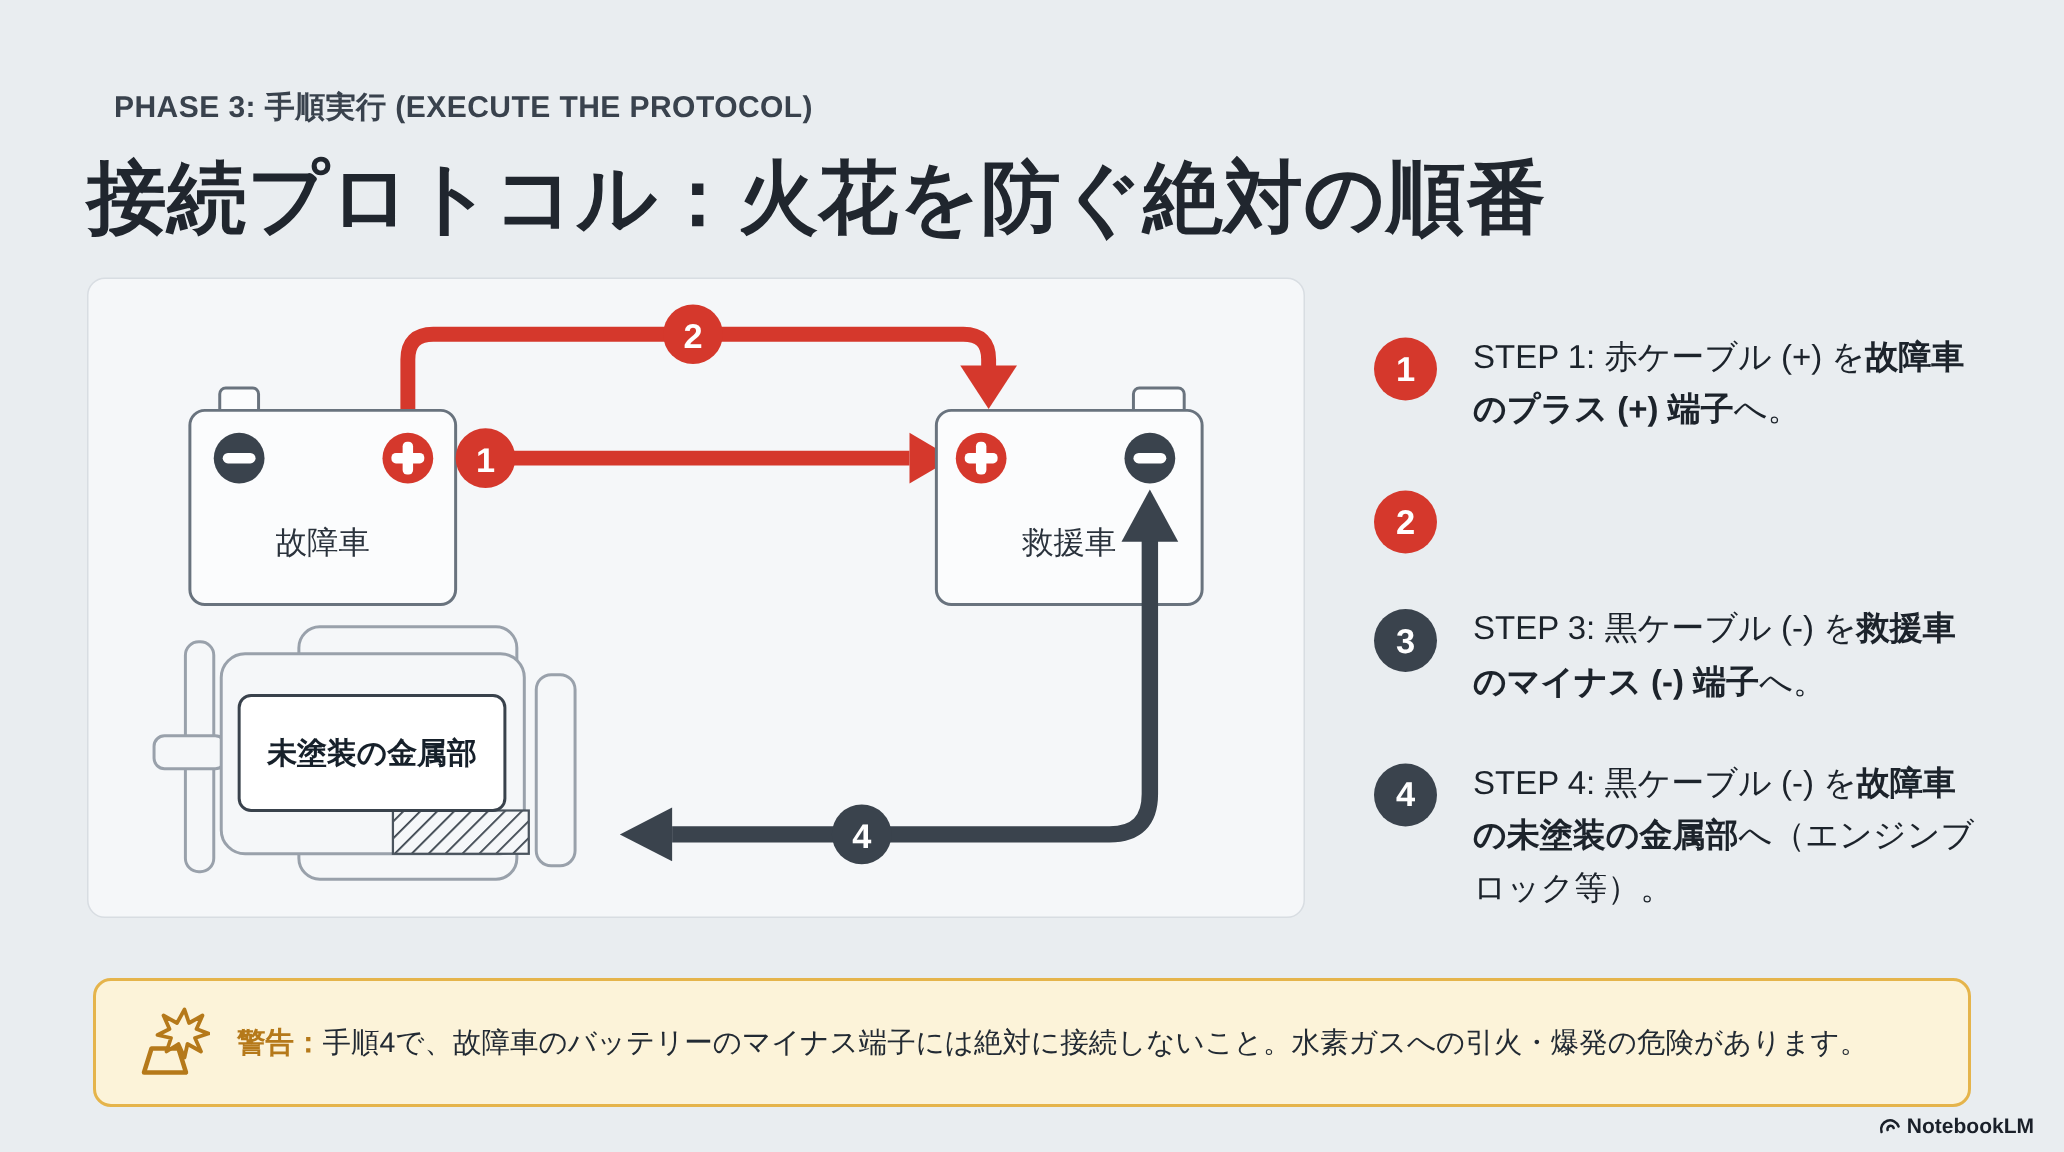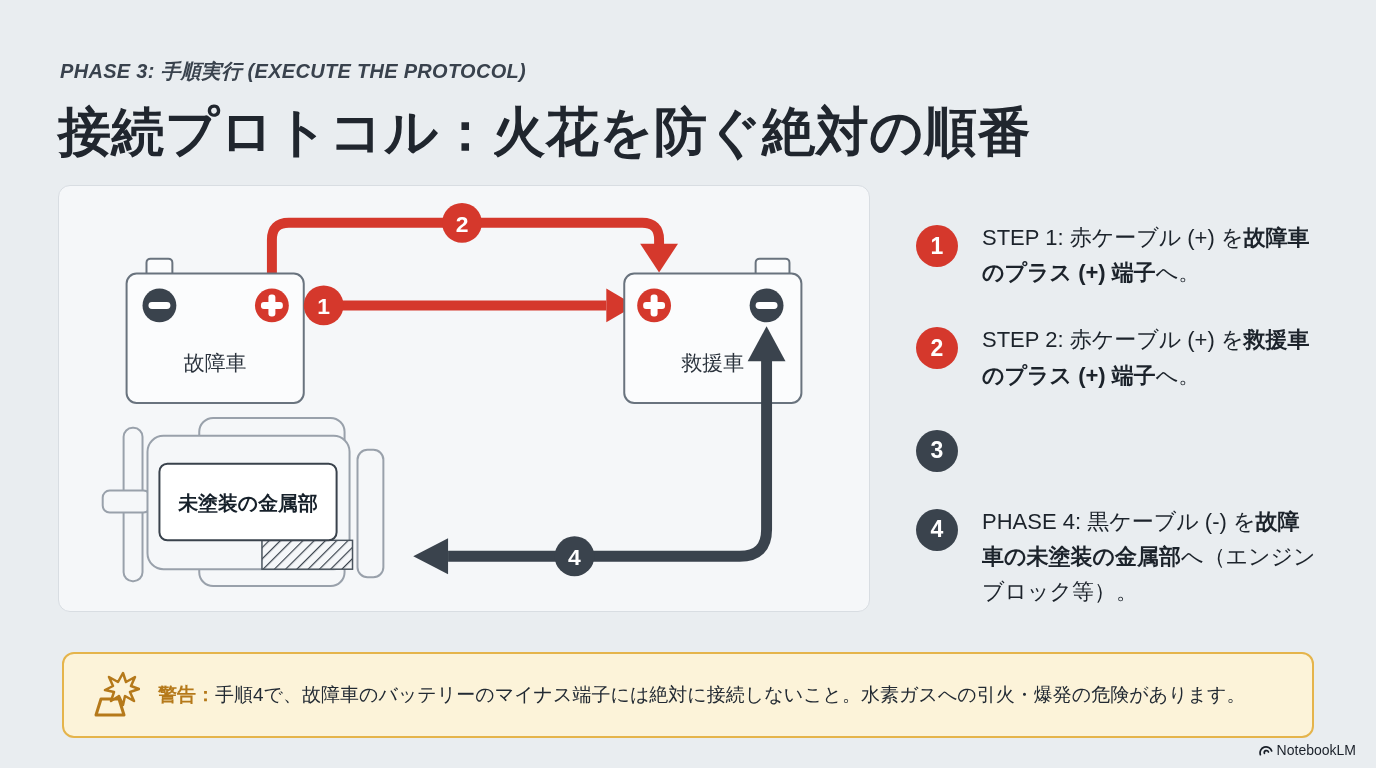--- a/index.html
+++ b/index.html
@@ -4,22 +4,22 @@
 <style>
   * { margin:0; padding:0; box-sizing:border-box; }
   html,body { width:1376px; height:768px; overflow:hidden; }
   body {
     position:relative;
     background:#e9edf0;
     font-family:"Liberation Sans","DejaVu Sans",sans-serif;
     color:#1c232b;
   }
   .eyebrow{
-    position:absolute; left:60px; top:58px;
-    font-size:20px; font-weight:700; color:#39424d; letter-spacing:.3px;font-style:italic;
+    position:absolute; left:76px; top:58px;
+    font-size:20px; font-weight:700; color:#39424d; letter-spacing:.3px;
   }
   .title{
     position:absolute; left:58px; top:97px;
     font-size:53px; font-weight:800; color:#20262e; letter-spacing:.5px;
   }
   .panel{
     position:absolute; left:58px; top:185px; width:812px; height:427px;
     background:#f5f7f9; border:1px solid #d8dde2; border-radius:12px;
   }
   .panel svg{ position:absolute; left:0; top:0; width:100%; height:100%; }
@@ -41,21 +41,21 @@
     position:absolute; left:62px; top:652px; width:1252px; min-height:72px;
     background:#fcf3d9; border:2px solid #e5b44b; border-radius:12px;
     display:flex; align-items:center; padding:16px 22px; gap:18px;
   }
   .warning p{ font-size:19px; color:#222a33; white-space:nowrap; }
   .warning p strong{ color:#b5791a; font-weight:700; }
 
   .footer{
     position:absolute; right:20px; top:741px;
     display:flex; align-items:center; gap:3px;
-    font-size:14px; font-weight:400; color:#1a2029;
+    font-size:14px; font-weight:700; color:#1a2029;
   }
 
   svg text{ font-family:"Liberation Sans","DejaVu Sans",sans-serif; }
 </style>
 </head>
 <body>
 
 <div class="eyebrow">PHASE 3: 手順実行 (EXECUTE THE PROTOCOL)</div>
 <h1 class="title">接続プロトコル：火花を防ぐ絶対の順番</h1>
 
@@ -135,28 +135,28 @@
   </svg>
 </div>
 
 <div class="steps">
   <div class="step">
     <div class="badge red">1</div>
     <p><span>STEP 1: 赤ケーブル (+) を</span><b>故障車のプラス (+) 端子</b><span>へ。</span></p>
   </div>
   <div class="step">
     <div class="badge red">2</div>
-    <p><span>STEP 2: 赤ケーブル (+) を</span><b>救援車のプラス (+) 端子</b><span>へ。</span></p>
   </div>
   <div class="step">
     <div class="badge dark">3</div>
+    <p><span>STEP 3: 黒ケーブル (-) を</span><b>救援車のマイナス (-) 端子</b><span>へ。</span></p>
   </div>
   <div class="step">
     <div class="badge dark">4</div>
-    <p><span>PHASE 4: 黒ケーブル (-) を</span><b>故障車の未塗装の金属部</b><span>へ（エンジンブロック等）。</span></p>
+    <p><span>STEP 4: 黒ケーブル (-) を</span><b>故障車の未塗装の金属部</b><span>へ（エンジンブロック等）。</span></p>
   </div>
 </div>
 
 <div class="warning">
   <svg width="54" height="50" viewBox="0 0 54 50">
     <path d="M10 45 L15 29 H33 L38 45 Z" fill="none" stroke="#b5791a" stroke-width="3" stroke-linejoin="round"></path>
     <path d="M37 3 L40 12 L49 7 L45 16 L53 19 L44 22 L48 31 L39 26 L37 35 L33 26 L25 31 L28 22 L19 20 L27 16 L23 7 L32 12 Z" fill="#fcf3d9" stroke="#b5791a" stroke-width="2.5" stroke-linejoin="round"></path>
   </svg>
   <p><strong>警告：</strong><span>手順4で、故障車のバッテリーのマイナス端子には絶対に接続しないこと。水素ガスへの引火・爆発の危険があります。</span></p>
 </div>

